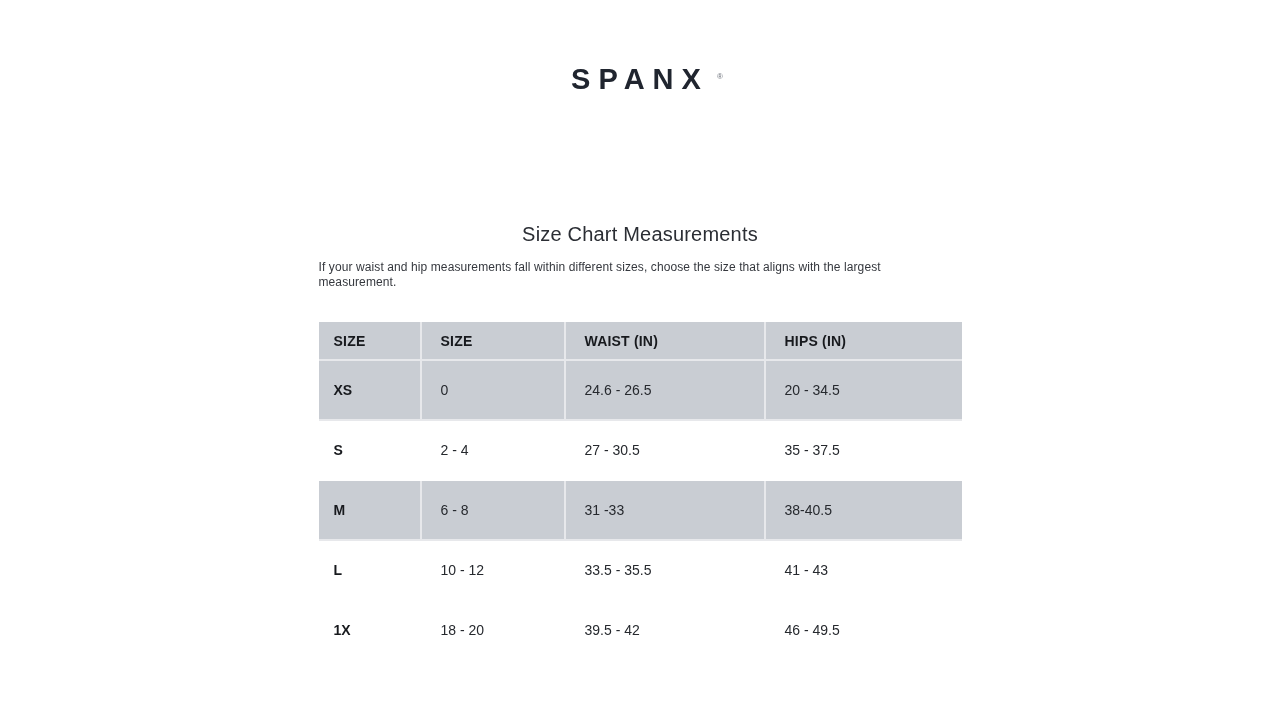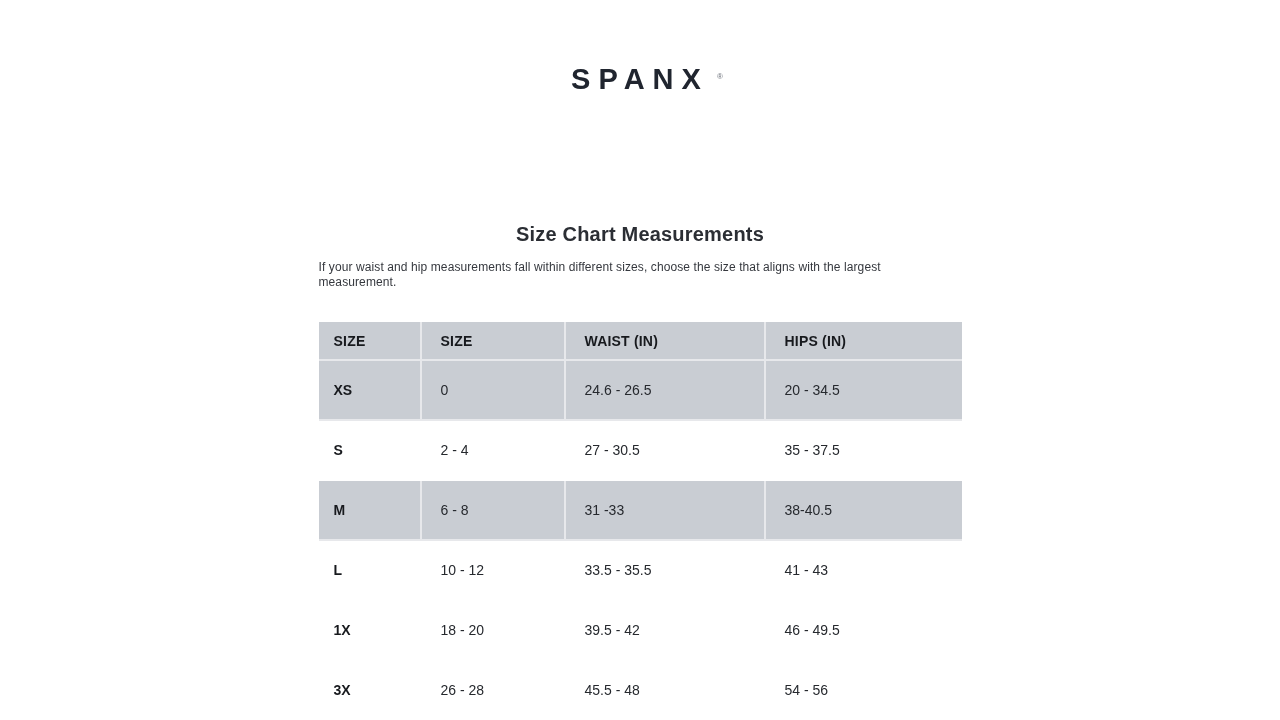--- a/index.html
+++ b/index.html
@@ -34,21 +34,21 @@
     color: #6a6f78;
   }
   .content {
     width: 643px;
     margin: 0 auto;
   }
   .page-title {
     margin-top: 124px;
     text-align: center;
     font-size: 20px;
-    font-weight: bold;
+    font-weight: normal;
     line-height: 23px;
     color: #2b2e34;
     letter-spacing: 0.2px;
   }
   .page-subtitle {
     margin-top: 14px;
     font-size: 12px;
     line-height: 15px;
     color: #35383e;
     letter-spacing: 0.1px;
@@ -134,21 +134,15 @@
         <td>10 - 12</td>
         <td>33.5 - 35.5</td>
         <td>41 - 43</td>
       </tr>
       <tr class="white">
         <td class="size-col">1X</td>
         <td>18 - 20</td>
         <td>39.5 - 42</td>
         <td>46 - 49.5</td>
       </tr>
-      <tr class="white">
-        <td class="size-col">3X</td>
-        <td>26 - 28</td>
-        <td>45.5 - 48</td>
-        <td>54 - 56</td>
-      </tr>
     </tbody>
   </table>
 </main>
 
 </body></html>

